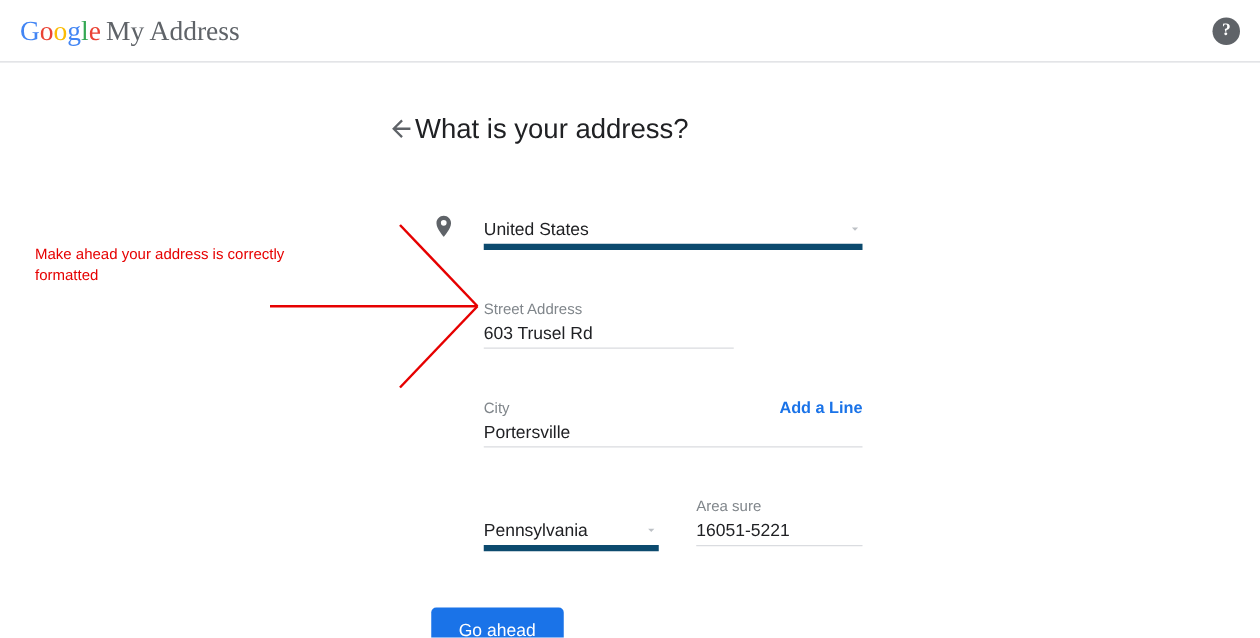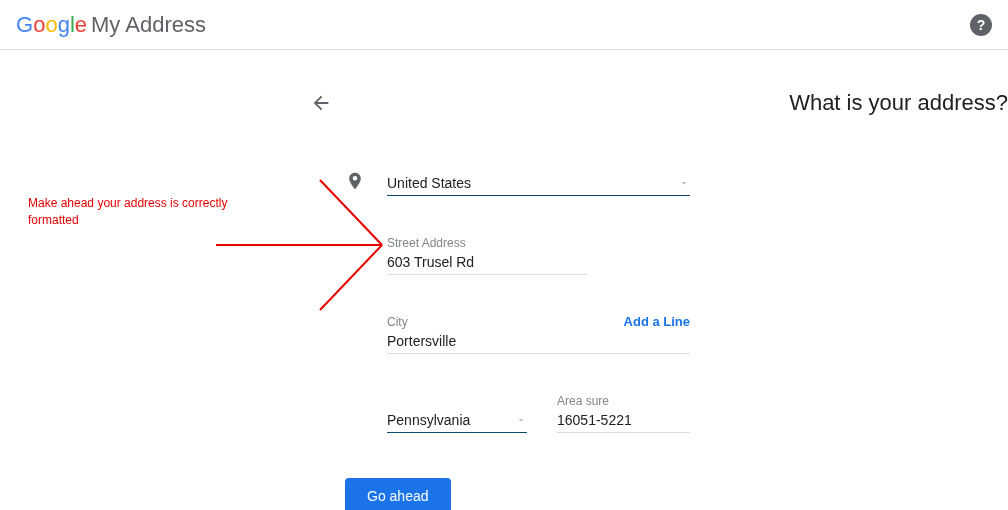--- a/index.html
+++ b/index.html
@@ -1,44 +1,44 @@
 <!DOCTYPE html>
 <html><head>
 <meta charset="utf-8">
 <style>
   * { box-sizing: border-box; }
   html, body { margin:0; padding:0; font-family: Arial, Helvetica, sans-serif; background:#fff; color:#202124; width:1008px; height:510px; overflow:hidden; }
 
   
-  .header { height:50px; border-bottom:1px solid #dadce0; display:flex; align-items:center; justify-content:space-between; padding:0 16px; }
+  .header { height:50px; border-bottom:1px solid #dadce0; display:flex; align-items:center; justify-content:space-between; padding:0 16px;font-family:Liberation Serif, serif; }
   .logo-wrap { display:flex; align-items:baseline; gap:4px; }
   .g-logo { font-size:22px; font-weight:500; letter-spacing:0; }
   .g-logo .b { color:#4285F4; }
   .g-logo .r { color:#EA4335; }
   .g-logo .y { color:#FBBC05; }
   .g-logo .g { color:#34A853; }
   .prod { font-size:22px; color:#5f6368; font-weight:400; }
 
   .help { width:22px;height:22px;border-radius:50%;background:#5f6368;color:#fff;font-size:14px;display:flex;align-items:center;justify-content:center;font-weight:700;cursor:pointer; }
 
   
   .content { padding-top:40px; }
-  .title-row { display:flex; align-items:center; margin-left:310px;justify-content:space-between; }
+  .title-row { display:flex; align-items:center; margin-left:310px; }
   .back-arrow { color:#5f6368; cursor:pointer; }
   .back-arrow svg { width:22px;height:22px; display:block; }
   .title { font-size:22px; font-weight:400; color:#202124; }
 
   .form { position:relative; margin-left:345px; margin-top:55px; width:345px; }
 
   .pin-icon { position:absolute; left:0; top:0; color:#5f6368; }
   .pin-icon svg { width:20px; height:20px; display:block; }
 
   .field-block { margin-left:42px; }
 
-  .dropdown { border-bottom:1px solid #0c4a6e; padding:4px 0; display:flex; align-items:center; justify-content:space-between; cursor:pointer; }
+  .dropdown { border-bottom:5px solid #0c4a6e; padding:4px 0; display:flex; align-items:center; justify-content:space-between; cursor:pointer; }
   .dropdown .value { font-size:14px; color:#202124; }
   .dropdown .caret { color:#bdc1c6; }
   .caret svg { width:12px;height:12px; display:block; }
 
   .spacer { height:40px; }
 
   .label { font-size:12px; color:#80868b; margin-bottom:0px; display:block; }
   .input { width:100%; border:none; border-bottom:1px solid #dadce0; font-size:14px; padding:4px 0; outline:none; color:#202124; background:transparent; }
 
   .addline { position:absolute; right:0; top:78px; font-size:13px; color:#1a73e8; font-weight:700; cursor:pointer; }

